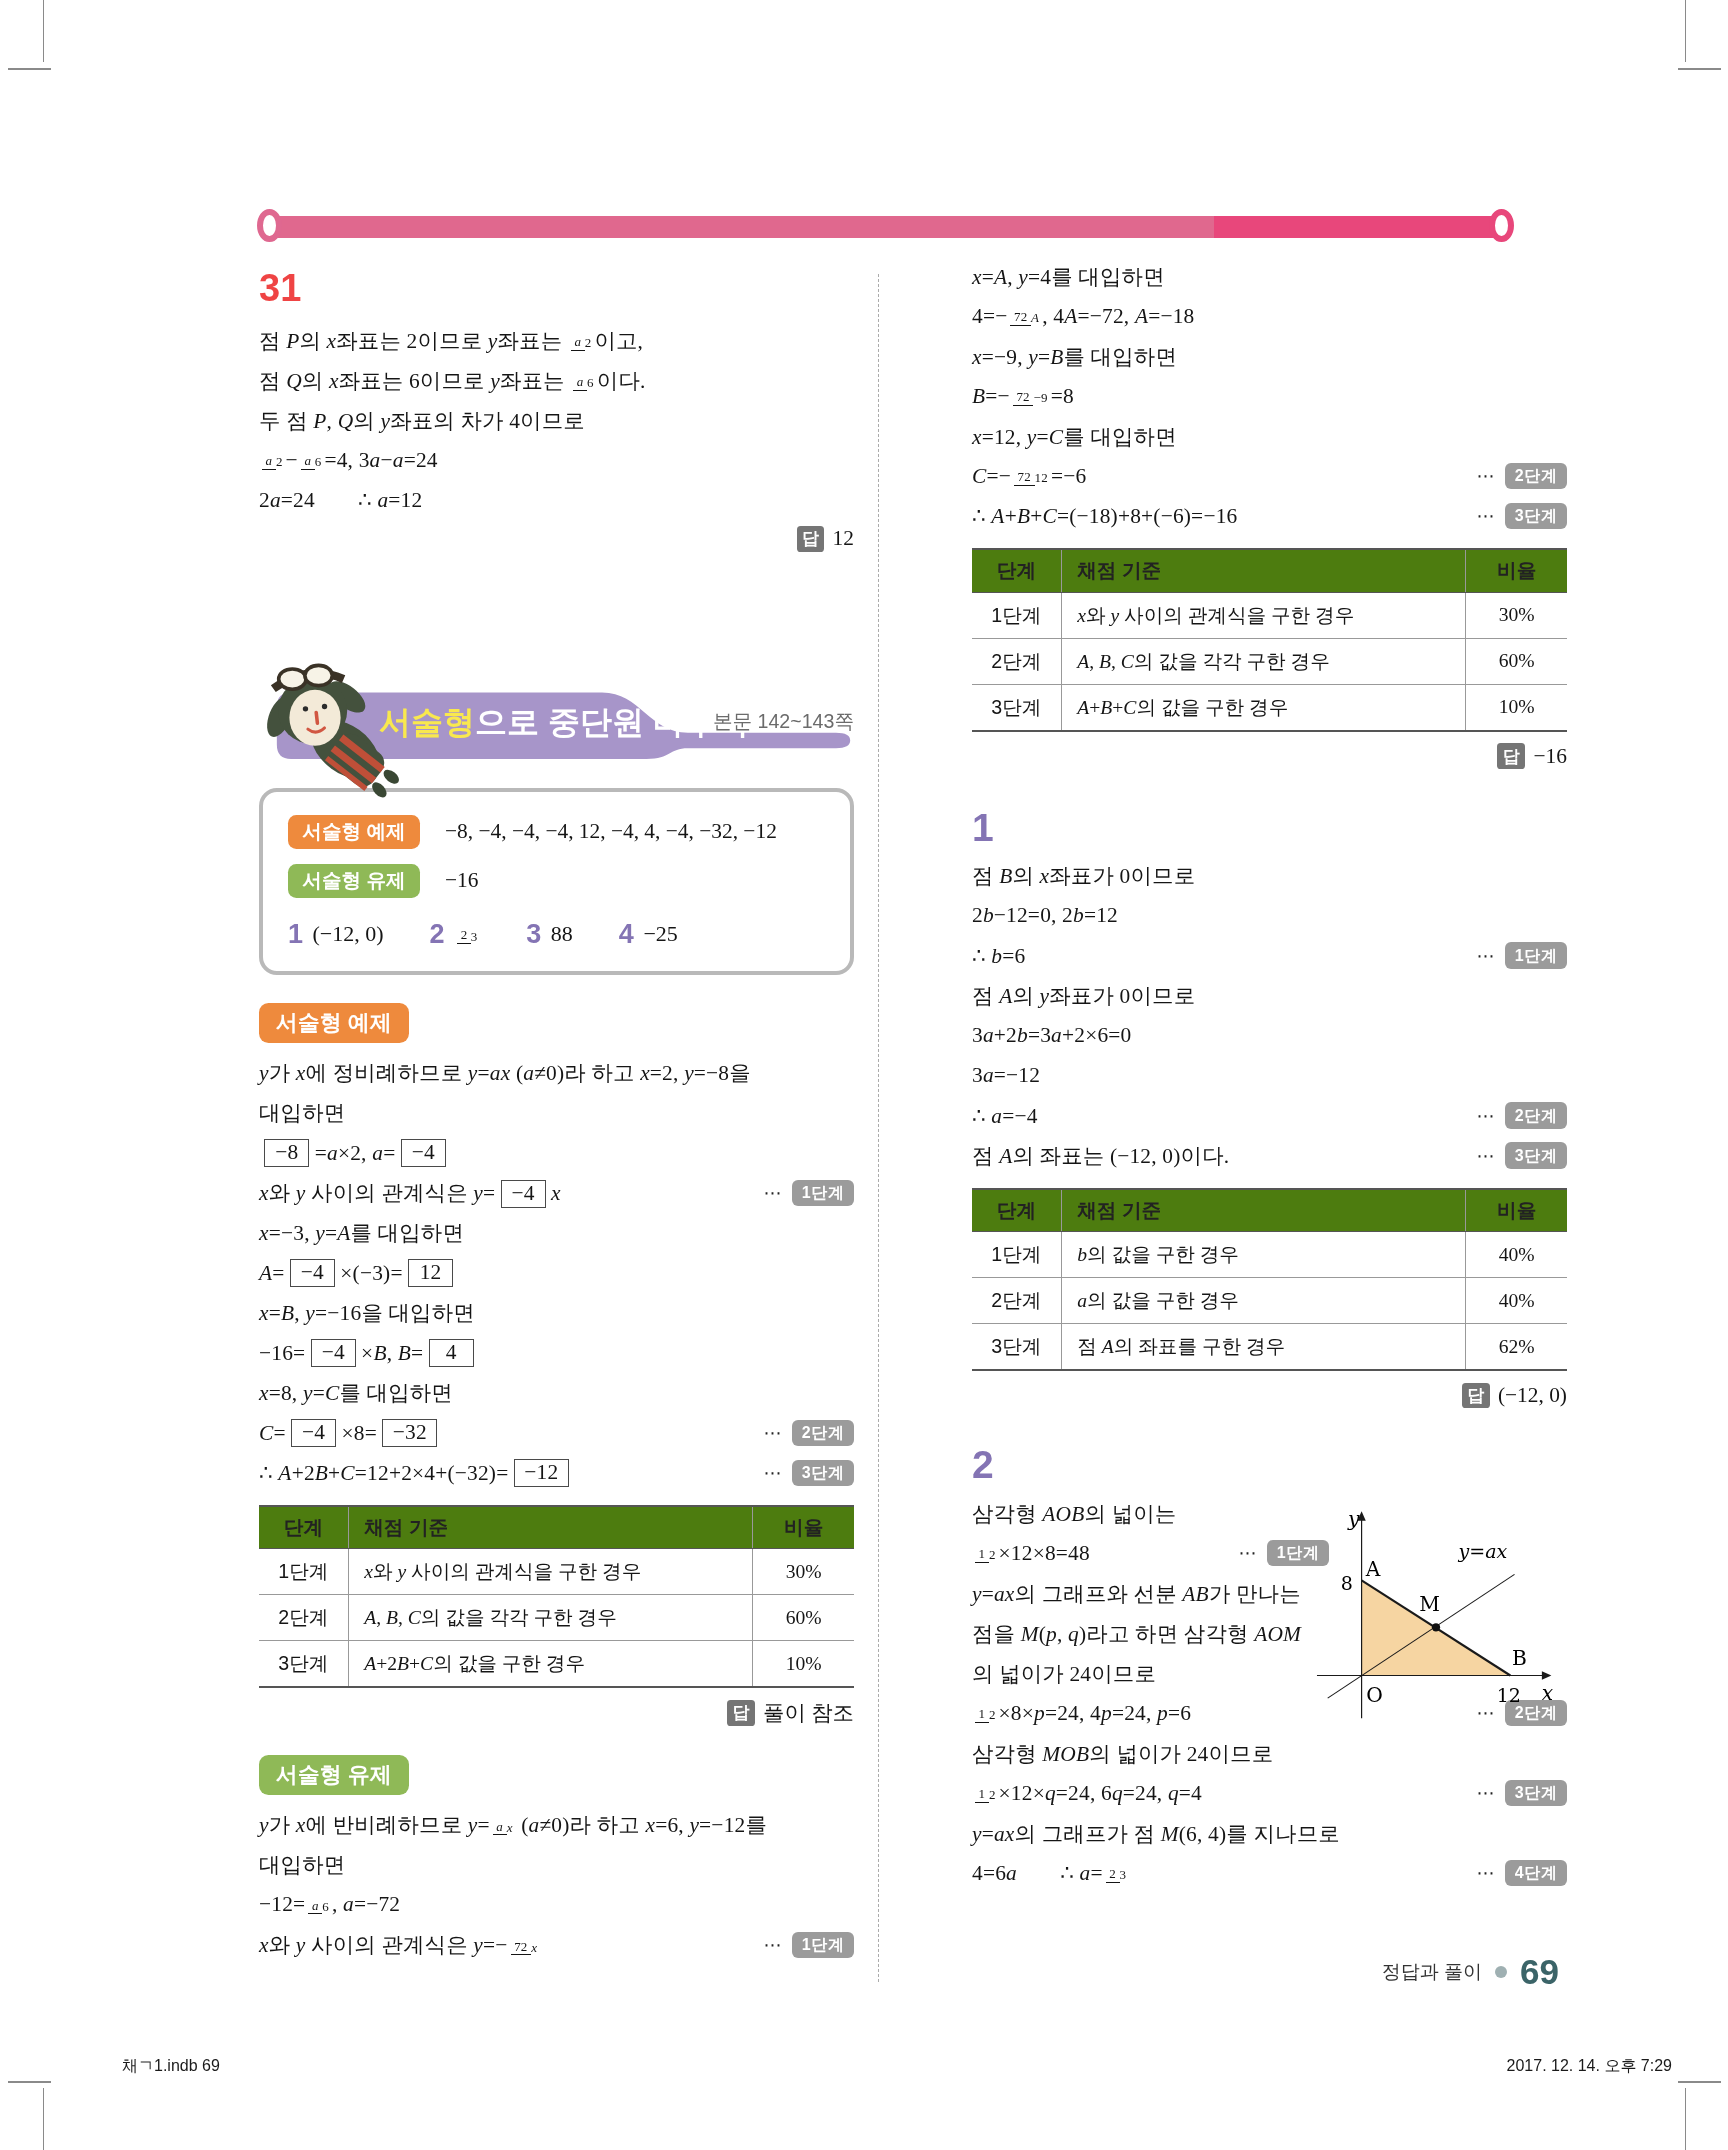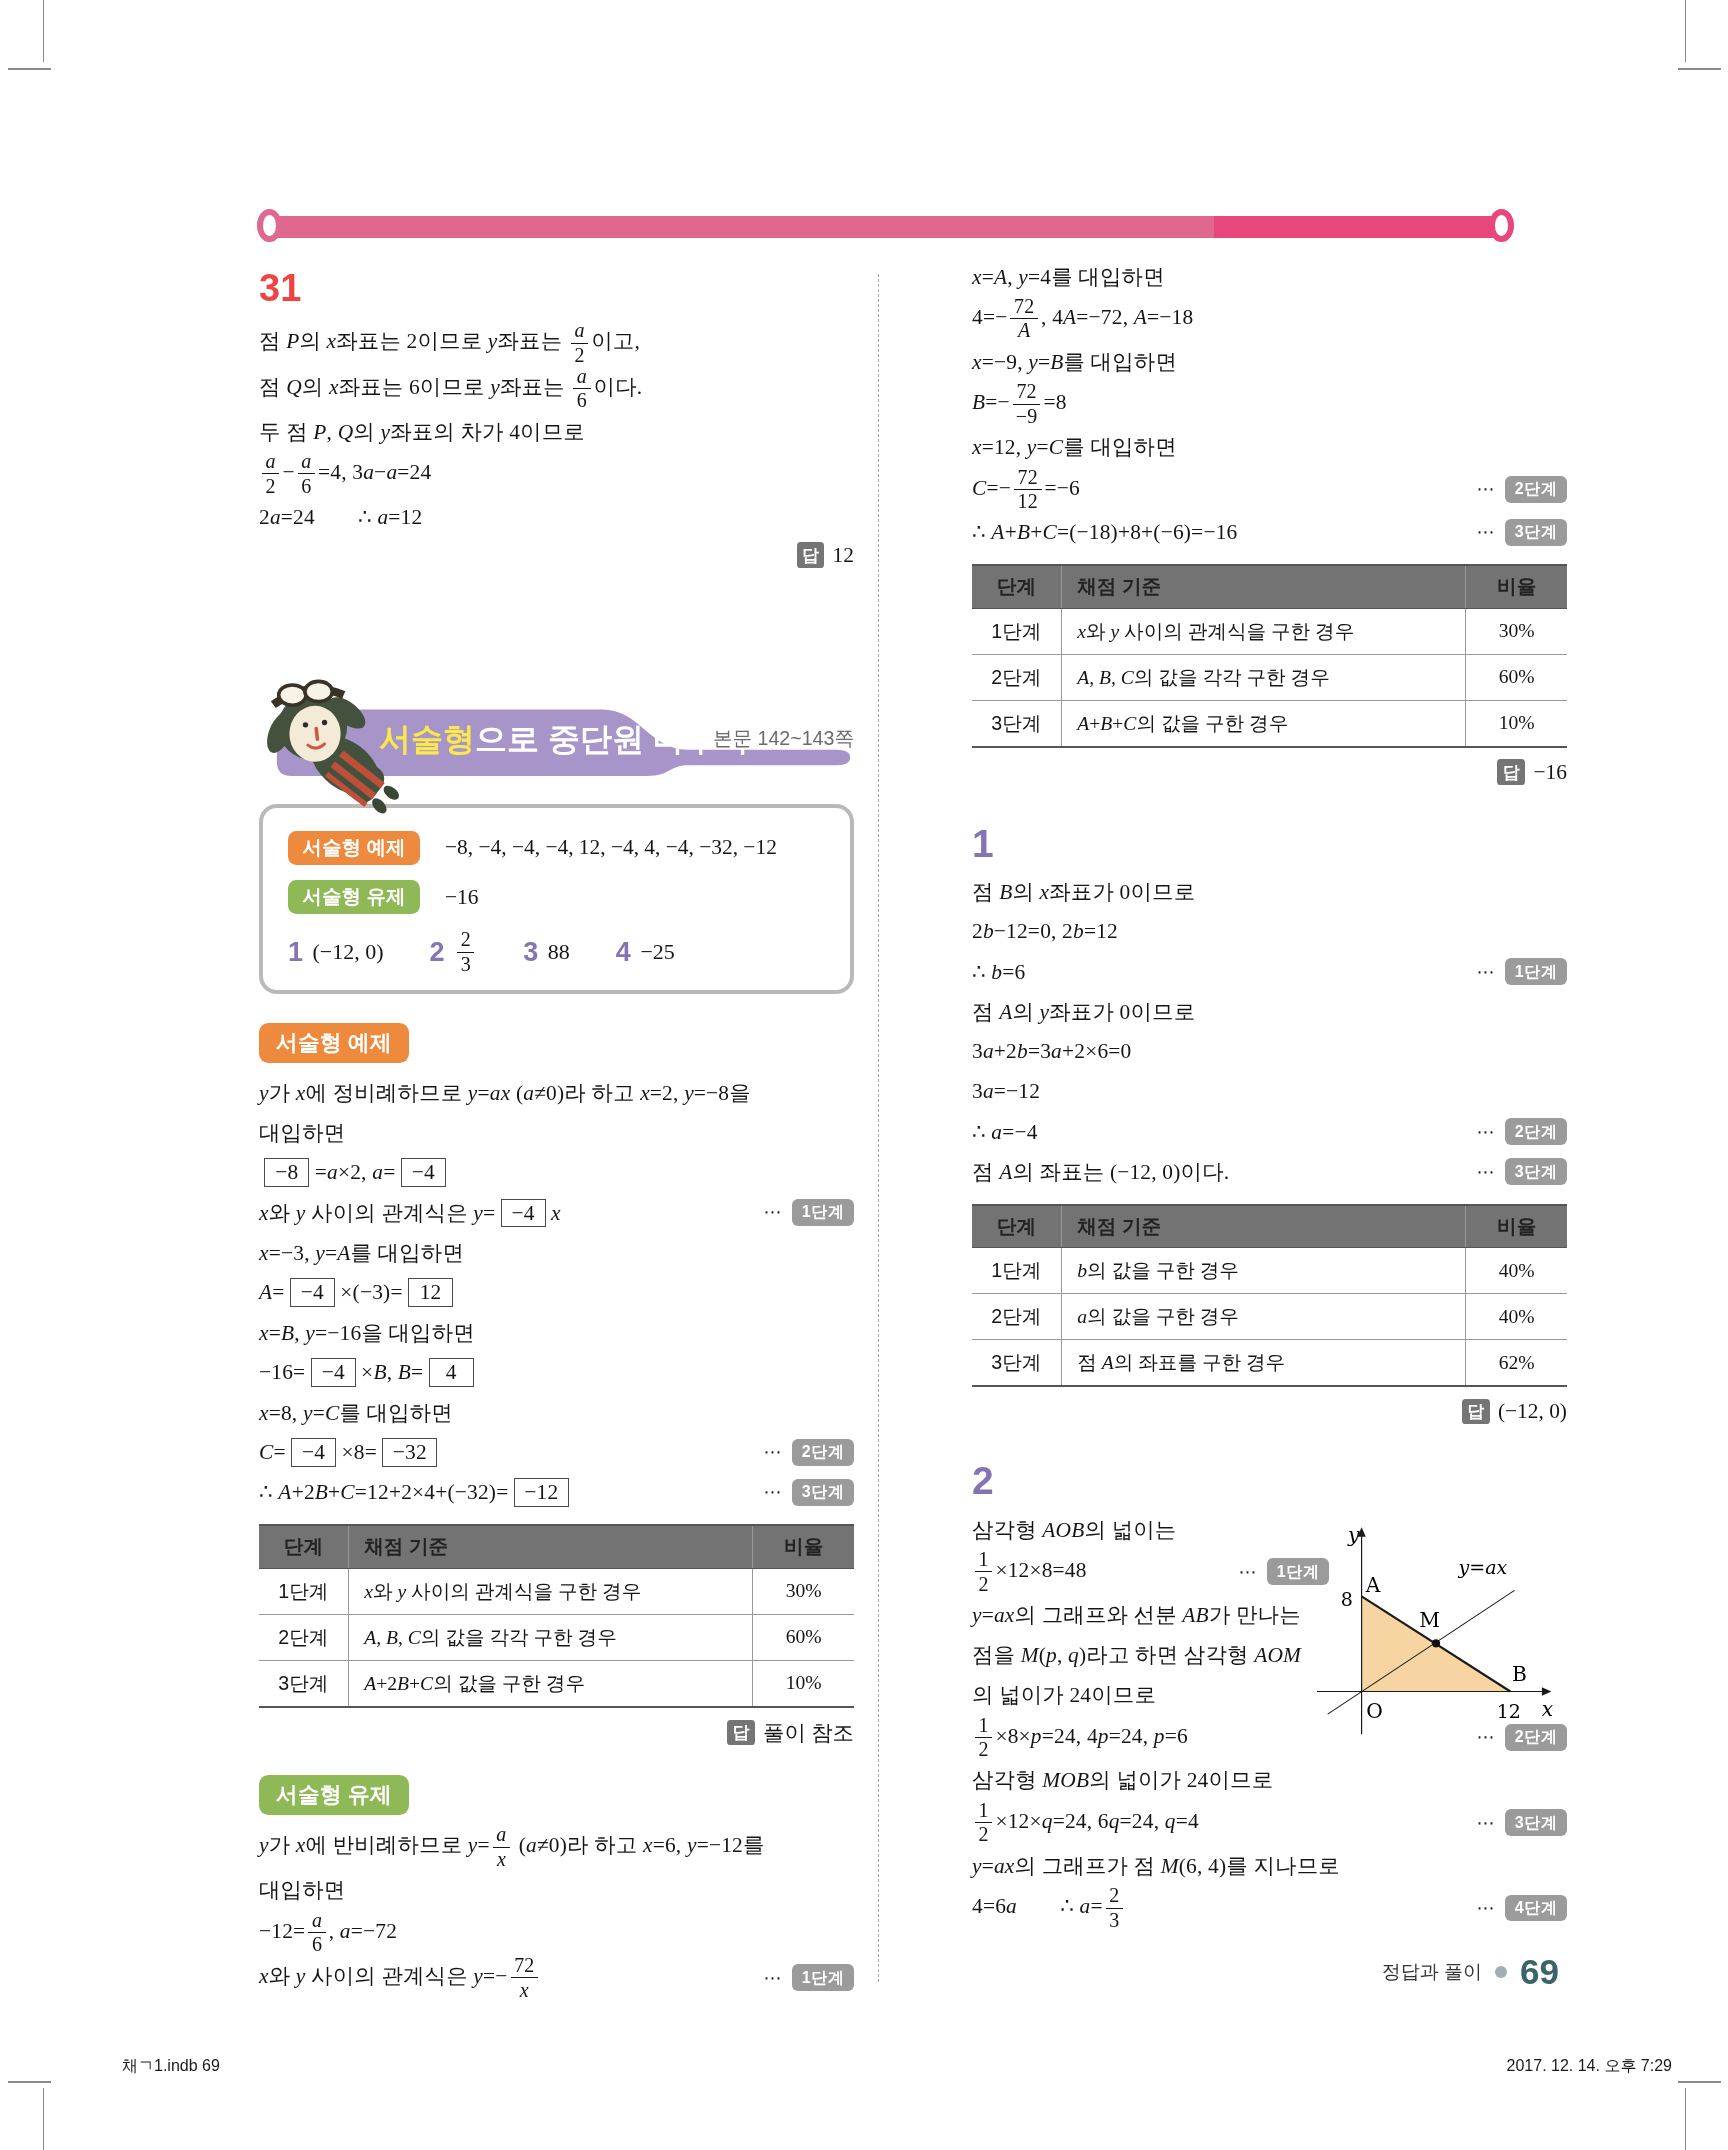--- a/index.html
+++ b/index.html
@@ -18,22 +18,22 @@
 
   
   .leftcol{position:absolute;left:259px;top:268px;width:595px;}
   .rightcol{position:absolute;left:972px;top:256px;width:595px;}
   .divider{position:absolute;left:878px;top:274px;height:1708px;width:0;border-left:1.8px dashed #ababab;}
 
   
   .line{display:flex;align-items:center;min-height:40px;}
   .rich{font-size:21.4px;letter-spacing:0.2px;}
   .rich i,.vI{font-style:italic;}
-  .frac{display:inline-flex;flex-direction:column;vertical-align:middle;text-align:center;
-        margin:0 3px;line-height:1.05;font-size:20px;}
+  .frac{display:inline-flex;flex-direction:row;vertical-align:middle;text-align:center;
+        margin:0 3px;line-height:1.05;font-size:13px;}
   .fn{border-bottom:1.5px solid #151515;padding:0 3.6px 1.2px;}
   .fd{padding-top:1.2px;}
   .boxv{display:inline-block;border:1.5px solid #4a4a4a;padding:0.6px 9.5px;margin:0 5.4px;
         min-width:24px;text-align:center;}
   .stepwrap{margin-left:auto;display:flex;align-items:center;gap:10.7px;padding-left:13px;flex:none;}
   .dots{font-size:18px;color:#222;}
   .step{background:#9b9b9b;color:#fff;font:700 16px/1 "Liberation Sans","DejaVu Sans",sans-serif;
         padding:5.4px 9.5px;border-radius:6px;letter-spacing:0.6px;}
 
   
@@ -71,21 +71,21 @@
   
   .secbadge{display:inline-block;color:#fff;font:700 22px/1 "Liberation Sans","DejaVu Sans",sans-serif;
             padding:9px 16.7px;border-radius:9.5px;}
   .secbadge.orange{background:#ee8a3d;margin-top:28.6px;}
   .secbadge.green{background:#8fb957;margin-top:24px;}
   .seclines{margin-top:9.5px;}
 
   
   .stable{width:100%;border-collapse:collapse;border-top:2.4px solid #555;border-bottom:2.4px solid #555;
           margin:12px 0 6px;}
-  .stable th{background:#737373;font:700 19.6px/1.2 "Liberation Sans","DejaVu Sans",sans-serif;
+  .stable th{background:#4d7c0f;font:700 19.6px/1.2 "Liberation Sans","DejaVu Sans",sans-serif;
              padding:9px 2.4px;border-bottom:1.8px solid #555;color:#222;}
   .stable td{padding:9px 2.4px;border-top:1.2px solid #999;font-size:19.6px;}
   .stable th+th,.stable td+td{border-left:1.2px solid #999;}
   .col-step{width:15%;text-align:center;font-family:"Liberation Sans","DejaVu Sans",sans-serif;font-size:18.4px;}
   .col-crit{width:68%;text-align:left;padding-left:15.5px !important;}
   .col-rate{width:17%;text-align:center;}
 
   
   .p2wrap{position:relative;margin-top:7.1px;}
   .p2narrow{width:357px;}

